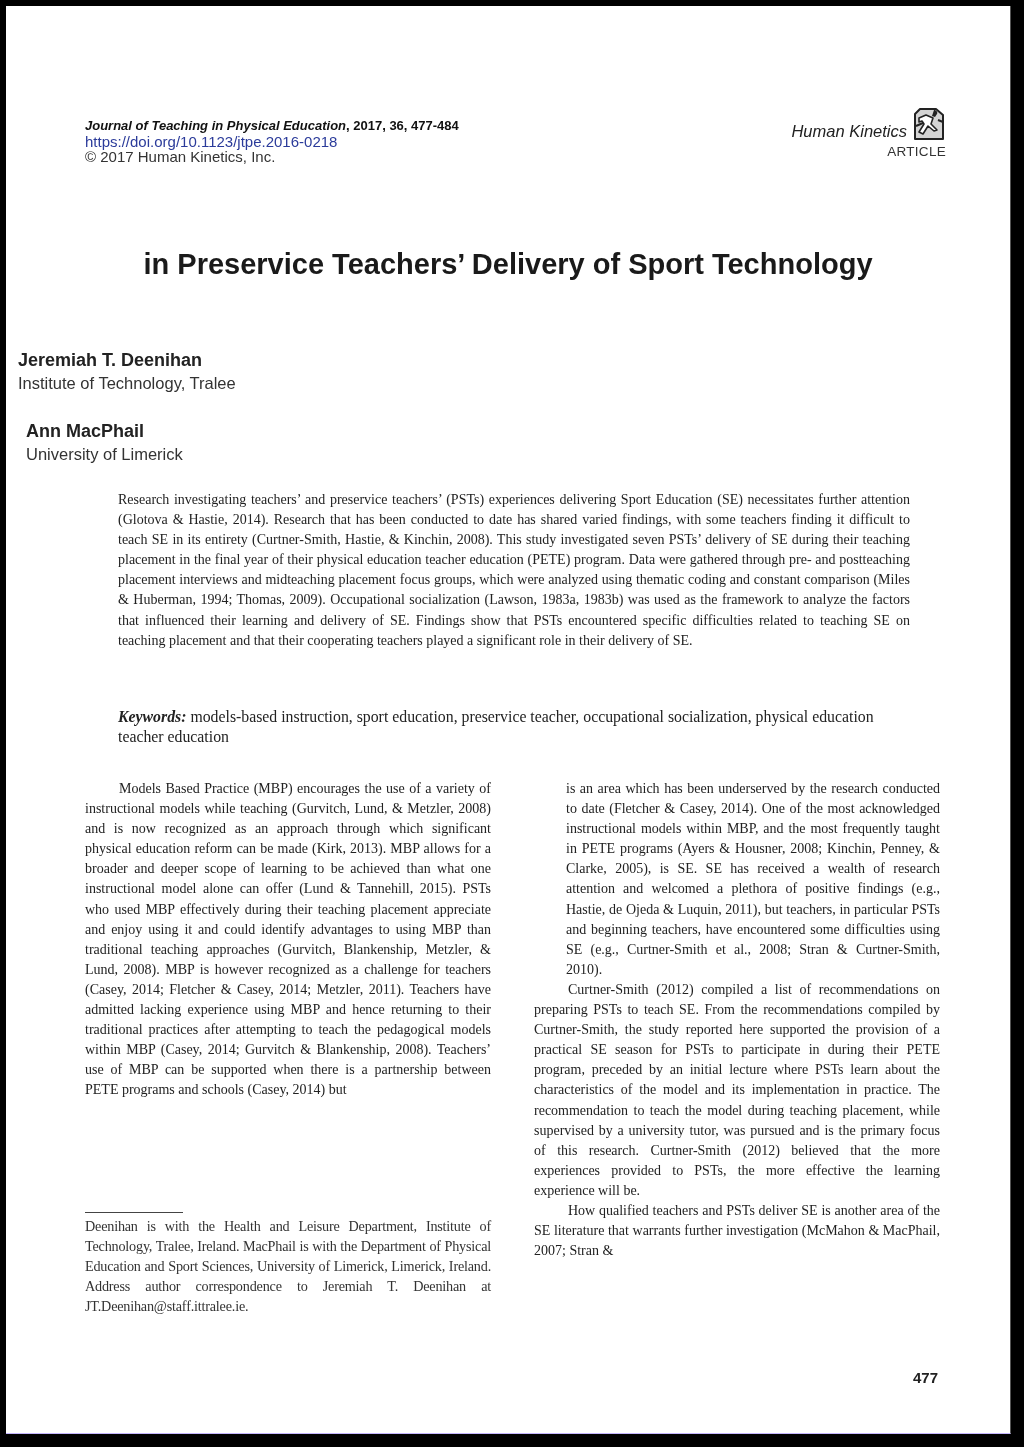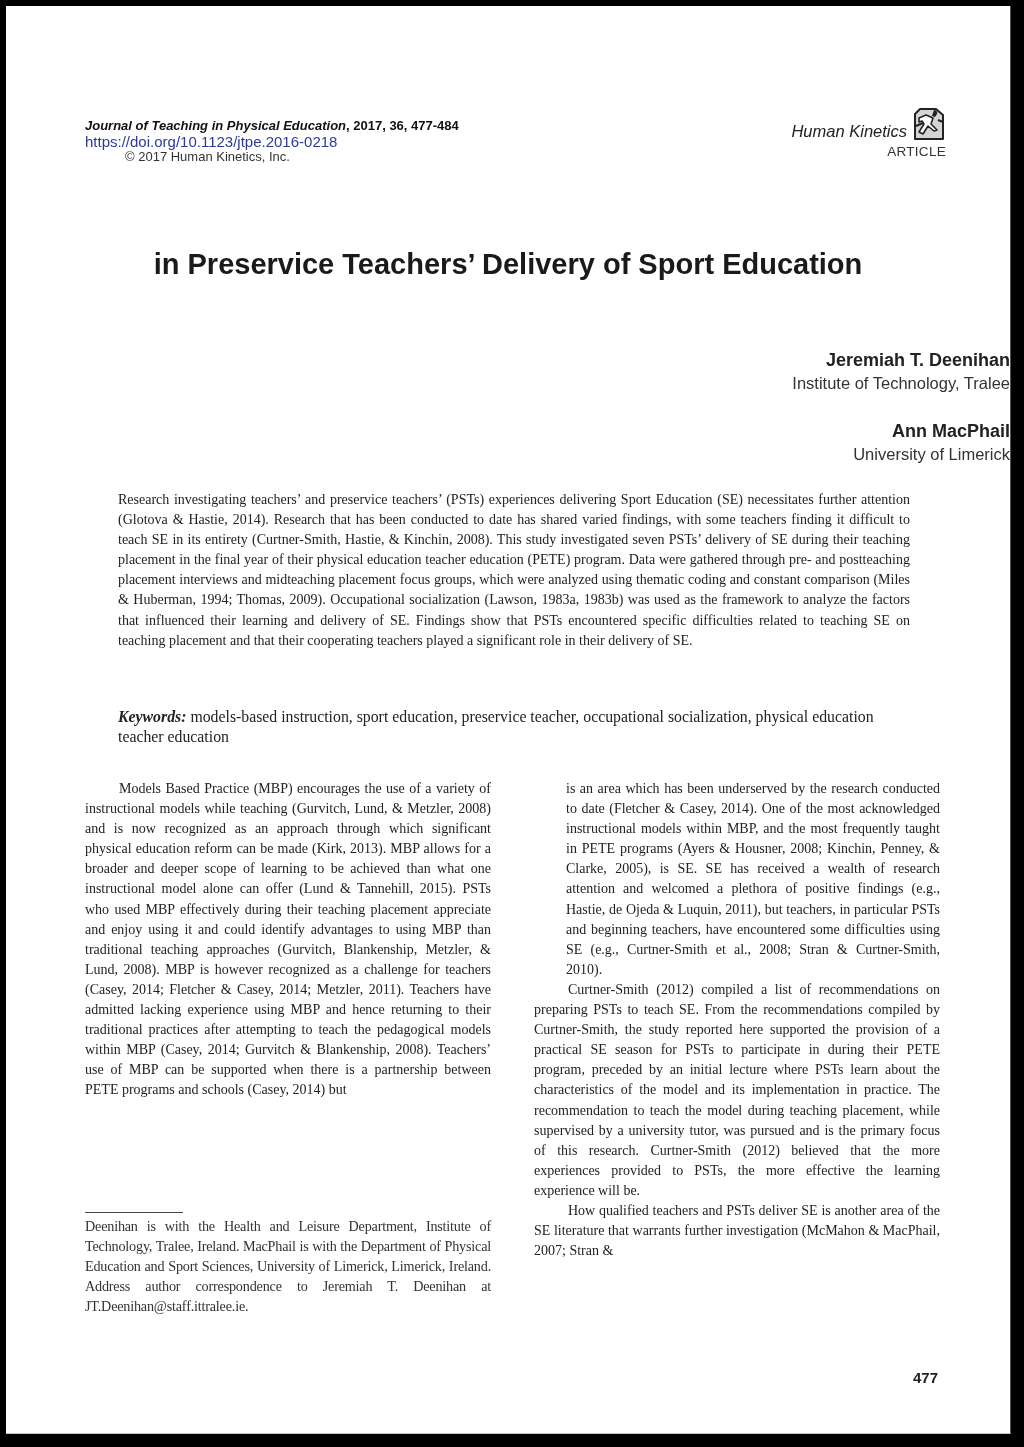--- a/index.html
+++ b/index.html
@@ -17,32 +17,32 @@
     border-right: 1px solid #555;
     border-bottom: 1px solid #c4b5fd;
   }
   .sans { font-family: "Liberation Sans", "DejaVu Sans", sans-serif; }
   .serif { font-family: "Liberation Serif", "DejaVu Serif", serif; }
 
   .journal-info { position: absolute; left: 79px; top: 112px; color: #222; }
   .journal-line { font-size: 13px; line-height: 16px; font-weight: bold; color: #111; white-space: nowrap; }
   .journal-line .jname { font-style: italic; }
   .doi-line { font-size: 15px; line-height: 15px; color: #2b3b9a; }
-  .copy-line { font-size: 13px; line-height: 15px; color: #333; margin-left: 40px; }
+  .copy-line { font-size: 15px; line-height: 15px; color: #333; }
 
   .publisher { position: absolute; right: 64px; top: 100px; text-align: right; }
   .publisher-row { display: flex; align-items: center; justify-content: flex-start; font-style: italic; }
   .publisher-name { font-size: 16.5px; color: #222; margin-right: 5px; margin-top: 14px; }
   .hk-logo { width: 34px; height: 36px; }
   .article-type { font-size: 13.5px; color: #333; margin-top: 2px; letter-spacing: 0.3px; }
 
   .title { position: absolute; left: 0; right: 0; top: 240px; text-align: center;
            font-size: 29px; font-weight: bold; line-height: 36px; color: #1a1a1a; }
 
-  .author { position: absolute; left: 12px; right: 0; text-align: right; color: #222; }
+  .author { position: absolute; left: 12px; right: 0; text-align: left; color: #222; }
   .author-name { font-size: 18px; font-weight: bold; line-height: 24px; }
   .author-aff { font-size: 16.5px; line-height: 23px; color: #333; }
   .author-1 { top: 342px; }
   .author-2 { top: 413px; padding-left: 8px; }
 
   .abstract { position: absolute; left: 112px; width: 792px; top: 484px;
               font-size: 14px; line-height: 20.1px; color: #222; text-align: justify; }
   .keywords { position: absolute; left: 112px; width: 792px; top: 701px;
               font-size: 15.8px; line-height: 20.1px; color: #222; }
   .keywords .kw-label { font-weight: bold; font-style: italic; }
@@ -79,21 +79,21 @@
         <path d="M22 4 c2 0 4 2 3 4 l-2 3 -3 -1 z" fill="#222"></path>
         <path d="M7 12 L14 9 L21 12 L19 18 L25 24 L22 25 L16 20 L11 28 L7 26 L12 18 L10 15 L7 16 Z" fill="#fff" stroke="#222" stroke-width="1.6" stroke-linejoin="round"></path>
         <path d="M4 20 L11 17" stroke="#222" stroke-width="2"></path>
         <path d="M26 14 L31 16" stroke="#222" stroke-width="2"></path>
       </svg>
     </div>
     <div class="article-type">ARTICLE</div>
   </div>
 
   <div class="title sans">
-    <div>in Preservice Teachers’ Delivery of Sport Education</div>
+    <div>in Preservice Teachers’ Delivery of Sport Technology</div>
   </div>
 
   <div class="author author-1 sans">
     <div class="author-name">Jeremiah T. Deenihan</div>
     <div class="author-aff">Institute of Technology, Tralee</div>
   </div>
   <div class="author author-2 sans">
     <div class="author-name">Ann MacPhail</div>
     <div class="author-aff">University of Limerick</div>
   </div>

